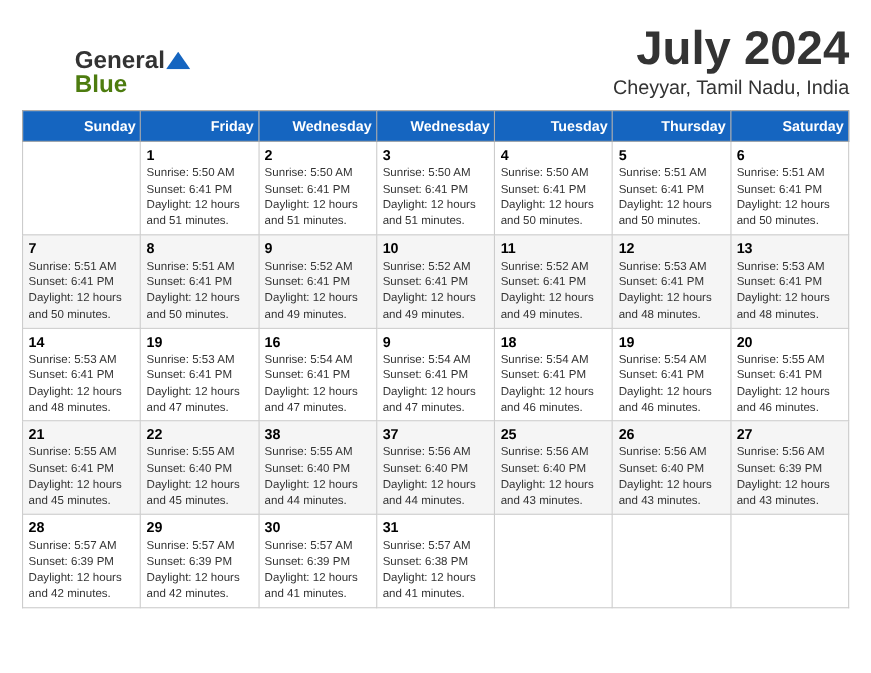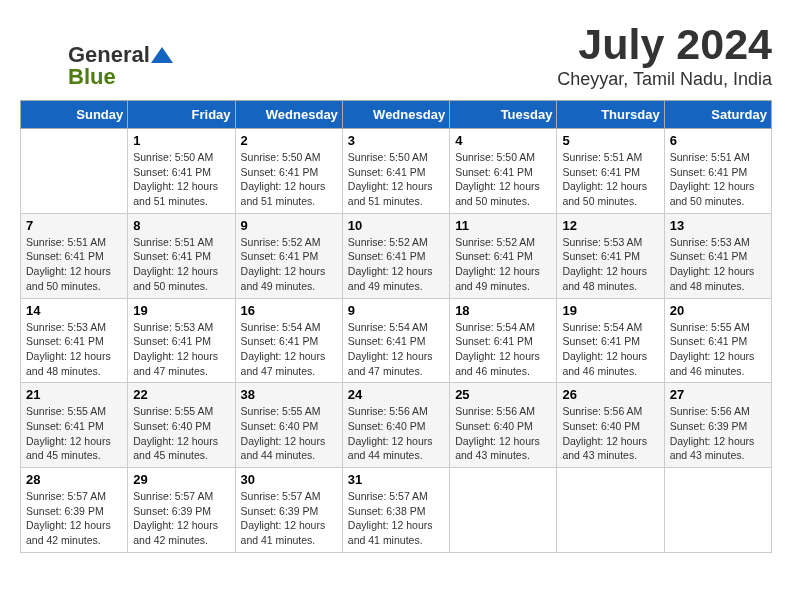--- a/index.html
+++ b/index.html
@@ -270,21 +270,21 @@
 and 45 minutes.</div>
         </td>
         <td>
           <span class="day-number">38</span>
           <div class="day-details" style="white-space: pre-line;">Sunrise: 5:55 AM
 Sunset: 6:40 PM
 Daylight: 12 hours
 and 44 minutes.</div>
         </td>
         <td>
-          <span class="day-number">24</span>
+          <span class="day-number">37</span>
           <div class="day-details" style="white-space: pre-line;">Sunrise: 5:56 AM
 Sunset: 6:40 PM
 Daylight: 12 hours
 and 44 minutes.</div>
         </td>
         <td>
           <span class="day-number">25</span>
           <div class="day-details" style="white-space: pre-line;">Sunrise: 5:56 AM
 Sunset: 6:40 PM
 Daylight: 12 hours

